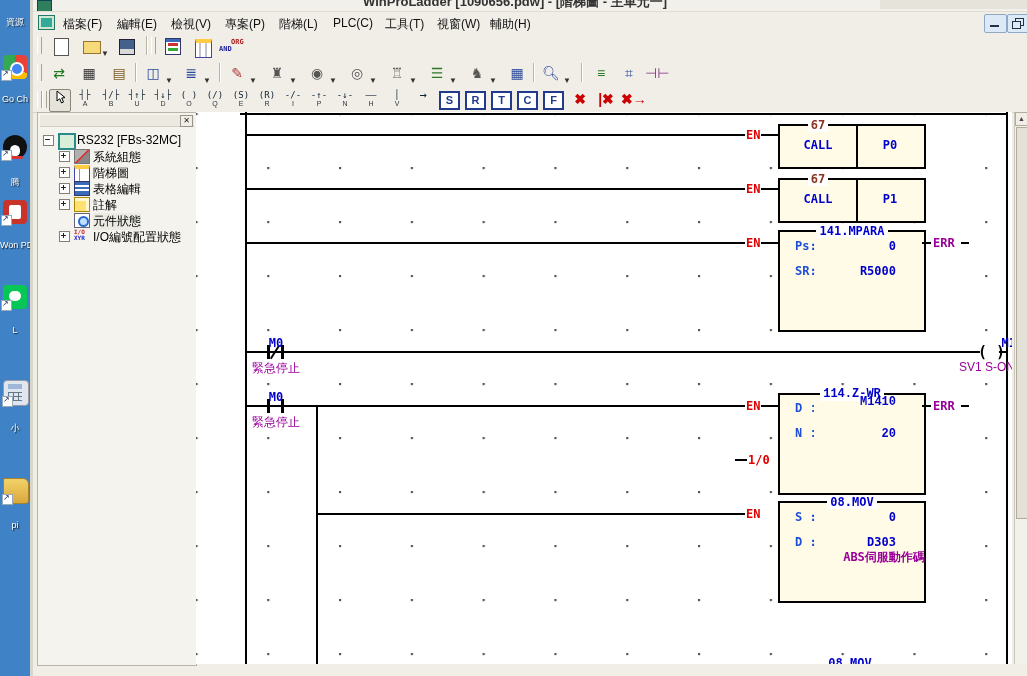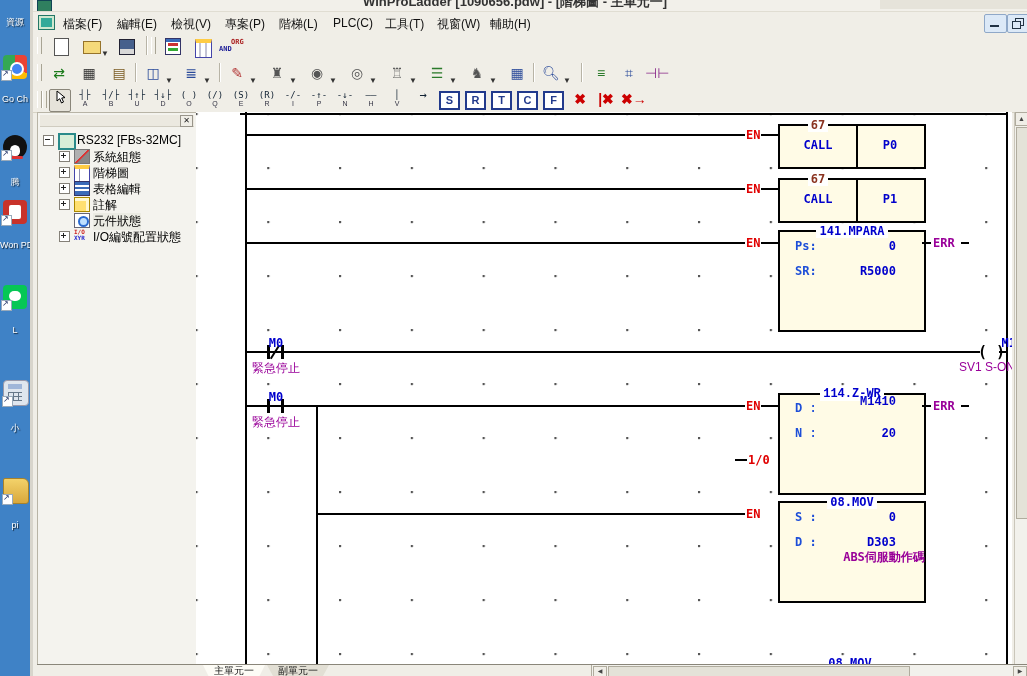--- a/index.html
+++ b/index.html
@@ -404,23 +404,14 @@
     </div>
 
     <div class="blk-title mono abs" style="left:582px;top:544px;width:144px;"><span>08.MOV</span></div>
   </div>
 
   <div id="vscroll" class="abs">
     <span class="sbtn" style="left:0;top:0;width:11px;height:12px;font-size:7px;line-height:12px;">▲</span>
     <span id="vthumb"></span>
   </div>
 
-  <div id="tabbar" class="abs">
-    <div class="tab active" style="left:166px;width:62px;">主單元一</div>
-    <div class="tab inactive" style="left:230px;width:62px;">副單元一</div>
-    <div id="hscroll-track">
-      <span class="sbtn" style="left:1px;top:1px;width:12px;height:9px;font-size:6px;line-height:9px;">◀</span>
-      <span id="hthumb"></span>
-      <span class="sbtn" style="right:1px;top:1px;width:12px;height:9px;font-size:6px;line-height:9px;">▶</span>
-    </div>
-  </div>
 
 </div>
 
 </body></html>

